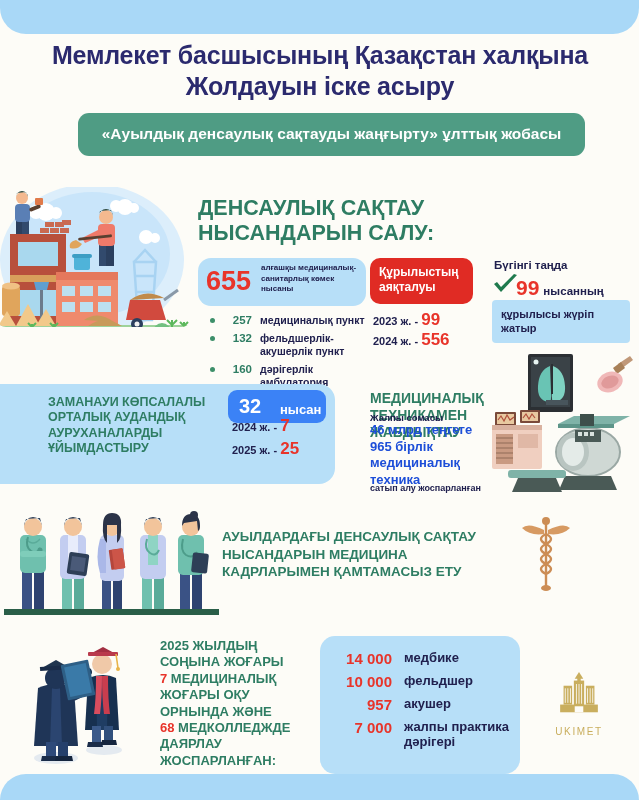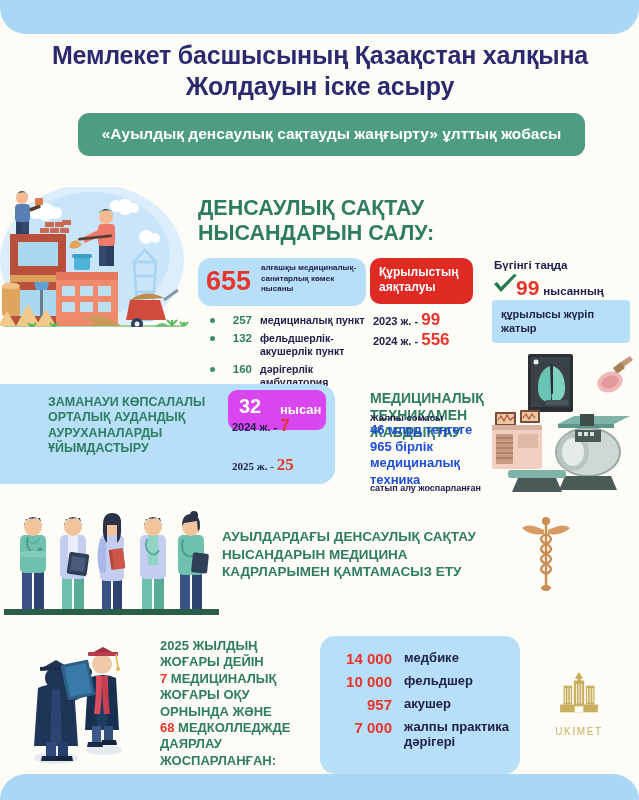--- a/index.html
+++ b/index.html
@@ -68,22 +68,22 @@
   
   .bluepanel{
     position:absolute;left:-20px;top:384px;width:355px;height:100px;
     background:#b7dff8;border-radius:16px;
   }
   .s2-head{
     position:absolute;left:48px;top:395px;width:175px;
     color:#2e7d63;font-weight:bold;font-size:12.5px;line-height:1.22;
   }
   .pill32{
-    position:absolute;left:228px;top:390px;width:98px;height:40px;
-    background:#d946ef;border-radius:9px;
+    position:absolute;left:228px;top:390px;width:98px;height:33px;
+    background:#3b82f6;border-radius:9px;
   }
   .pill32 .n{position:absolute;left:11px;top:5px;color:#fff;font-weight:bold;font-size:20px;}
   .pill32 .t{position:absolute;left:52px;top:12px;color:#fff;font-weight:bold;font-size:13px;}
 
   .s3-head{
     position:absolute;left:370px;top:365px;width:130px;
     color:#2e7d63;font-weight:bold;font-size:14px;line-height:1.2;margin-top:25px;
   }
   .s3-sub{position:absolute;left:370px;top:412px;color:#20204e;font-weight:bold;font-size:9.5px;}
   .s3-red{position:absolute;left:370px;top:422px;width:120px;color:#1d4ed8;font-weight:bold;font-size:13px;line-height:1.28;}
@@ -279,21 +279,21 @@
 <div class="bluepanel"></div>
 <div class="s2-head">ЗАМАНАУИ КӨПСАЛАЛЫ ОРТАЛЫҚ АУДАНДЫҚ АУРУХАНАЛАРДЫ ҰЙЫМДАСТЫРУ</div>
 <div class="pill32">
   <span class="n">32</span>
   <span class="t">нысан</span>
 </div>
 <div class="yearrow" style="left:232px;top:416px;">
   <span>2024 ж. -</span>
   <b>7</b>
 </div>
-<div class="yearrow" style="left:232px;top:455px;font-family:Liberation Serif, serif;">
+<div class="yearrow" style="left:232px;top:439px;">
   <span>2025 ж. -</span>
   <b>25</b>
 </div>
 
 <div class="s3-head">МЕДИЦИНАЛЫҚ ТЕХНИКАМЕН ЖАБДЫҚТАУ</div>
 <div class="s3-sub">Жалпы сомасы</div>
 <div class="s3-red">46 млрд теңгеге 965 бірлік медициналық техника</div>
 <div class="s3-foot">сатып алу жоспарланған</div>
 
 <div class="illus-med">
@@ -443,21 +443,21 @@
     <path d="M80 34 q-12 2 -18 8" stroke="#17304f" stroke-width="8" fill="none" stroke-linecap="round"></path>
     <ellipse cx="62" cy="43" rx="6" ry="4" fill="#f0c9a8"></ellipse>
   </g>
   <rect x="56" y="24" width="28" height="36" rx="1" fill="#2e5f86" transform="rotate(-12 70 42)"></rect>
   <rect x="59" y="27" width="22" height="30" fill="#3a7aa8" transform="rotate(-12 70 42)"></rect>
 </svg>
 </div>
 
 <div class="s5-head">
   <span>2025 ЖЫЛДЫҢ</span><br>
-  <span>ЖОҒАРЫ ДЕЙІН</span><br>
+  <span>СОҢЫНА ЖОҒАРЫ</span><br>
   <span class="r">7</span>
   <span>МЕДИЦИНАЛЫҚ</span><br>
   <span>ЖОҒАРЫ ОҚУ</span><br>
   <span>ОРНЫНДА ЖӘНЕ</span><br>
   <span class="r">68</span>
   <span>МЕДКОЛЛЕДЖДЕ</span><br>
   <span>ДАЯРЛАУ</span><br>
   <span>ЖОСПАРЛАНҒАН:</span>
 </div>
 

